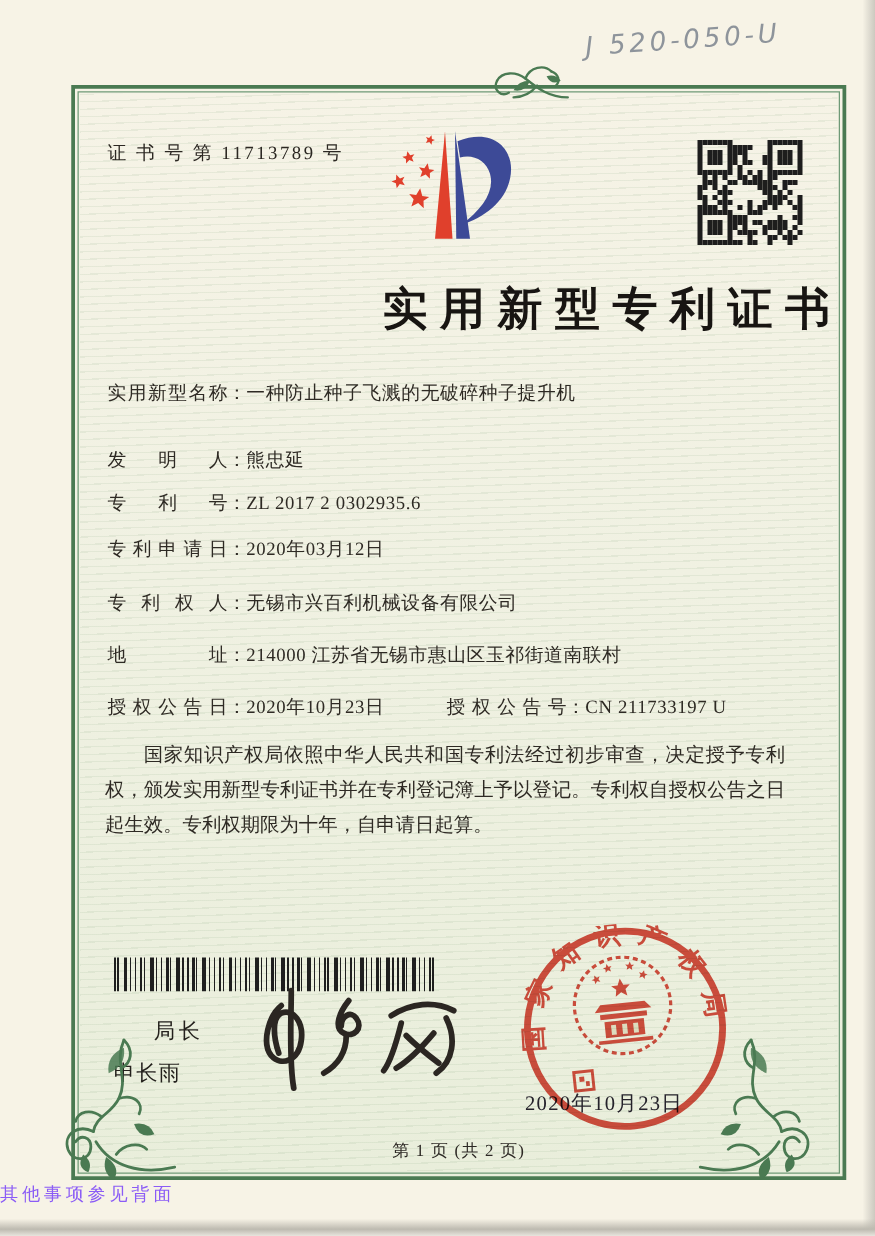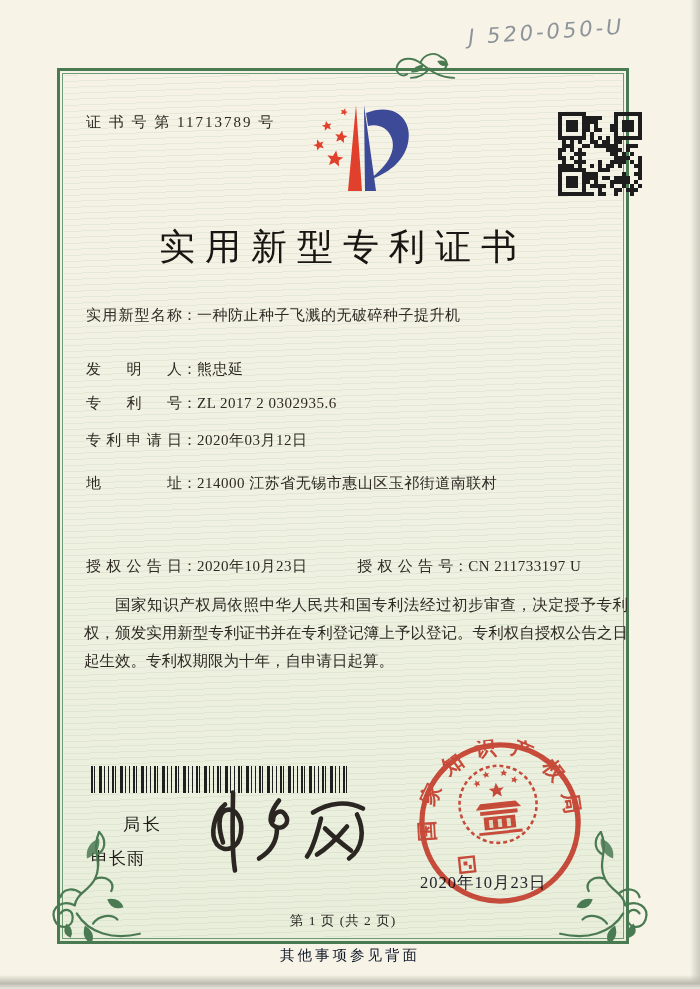--- a/index.html
+++ b/index.html
@@ -22,33 +22,34 @@
     position:absolute;left:468px;top:18px;width:210px;
     font-family:"DejaVu Sans",sans-serif;font-style:italic;
     font-size:21px;letter-spacing:3px;color:var(--pencil);
     transform:rotate(-4deg);
   }
   
   .frame{
     position:absolute;left:57px;top:68px;width:566px;height:870px;
     border:3px solid var(--border-green);
     background:linear-gradient(180deg,#f6f3e6 0%,#f0f1e2 45%,#e9eedb 100%);
+    padding-left:48px;
   }
   .frame .innerline{position:absolute;inset:2px;border:1px solid var(--border-green-light);pointer-events:none;}
   .frame .guilloche{position:absolute;inset:4px;pointer-events:none;
     background:repeating-linear-gradient(178deg,rgba(130,165,125,0.13) 0 1px,rgba(0,0,0,0) 1px 6px);}
   
   .cert-no{position:absolute;left:26px;top:42px;font-size:15px;letter-spacing:2px;color:#2b2722;}
   .logo{position:absolute;left:238px;top:28px;width:116px;height:108px;}
   .qr{position:absolute;left:497px;top:40px;width:86px;height:86px;
     display:grid;grid-template-columns:repeat(21,4px);grid-auto-rows:4px;padding:1px;}
   .qr span{width:4px;height:4px;}
   .qr span.b{background:#1d1d1d;}
-  .title{position:absolute;left:0;right:0;top:152px;text-align:center;
-    font-size:36px;font-weight:normal;letter-spacing:10px;color:#181512;}
+  .title{position:absolute;left:0;right:0;top:152px;text-align:right;
+    font-size:36px;font-weight:bold;letter-spacing:10px;color:#181512;}
   
   .fields{position:absolute;left:26px;top:234px;width:526px;font-size:15px;}
   .frow{line-height:21px;white-space:nowrap;}
   .frow:nth-child(1){margin-bottom:33px}
   .frow:nth-child(2){margin-bottom:13px}
   .frow:nth-child(3){margin-bottom:16px}
   .frow:nth-child(4){margin-bottom:22px}
   .frow:nth-child(5){margin-bottom:21px}
   .frow:nth-child(6){margin-bottom:20px}
   .flabel{display:inline-block;width:96px;text-align:justify;text-align-last:justify;vertical-align:top;}
@@ -71,22 +72,22 @@
     font-family:"Liberation Sans","DejaVu Sans",sans-serif;color:#23201c;letter-spacing:3px;margin-left:32px;}
   .commissioner-name{position:absolute;left:31px;top:776px;font-size:17px;
     font-family:"Liberation Sans","DejaVu Sans",sans-serif;color:#23201c;letter-spacing:1px;}
   .signature{position:absolute;left:135px;top:714px;width:185px;height:95px;}
   .seal{position:absolute;left:356px;top:668px;width:168px;height:168px;
     transform:rotate(-6deg);mix-blend-mode:multiply;opacity:.95;z-index:3;}
   .seal-date{position:absolute;left:360px;top:801px;width:170px;font-size:16.5px;
     letter-spacing:1px;color:#25222b;z-index:2;}
   .page-note{position:absolute;left:0;right:0;top:841px;text-align:center;
     font-size:13.5px;color:#2c2824;letter-spacing:1px;}
-  .back-note{position:absolute;left:0;right:0;top:946px;text-align:center;
-    font-size:14.5px;letter-spacing:3px;color:#0f172a;}
+  .back-note{position:absolute;left:0;right:0;top:946px;text-align:left;
+    font-size:14.5px;letter-spacing:3px;color:#8b5cf6;}
   
   .orn{position:absolute;z-index:4;pointer-events:none;}
   .orn-top{left:392px;top:45px;width:66px;height:45px;}
   .orn-bl{left:36px;top:828px;width:112px;height:122px;}
   .orn-br{left:552px;top:828px;width:112px;height:122px;transform:scaleX(-1);}
 </style>
 </head>
 <body>
 
 <div class="page">
@@ -561,20 +562,21 @@
         <span></span>
       </div>
 
     <div class="title">实用新型专利证书</div>
 
     <div class="fields">
         <div class="frow"><span class="flabel">实用新型名称</span><span class="fcolon">：</span><span class="fvalue">一种防止种子飞溅的无破碎种子提升机</span></div>
         <div class="frow"><span class="flabel">发明人</span><span class="fcolon">：</span><span class="fvalue">熊忠延</span></div>
         <div class="frow"><span class="flabel">专利号</span><span class="fcolon">：</span><span class="fvalue">ZL 2017 2 0302935.6</span></div>
         <div class="frow"><span class="flabel">专利申请日</span><span class="fcolon">：</span><span class="fvalue">2020年03月12日</span></div>
+        <div class="frow"><span class="flabel">专利权人</span><span class="fcolon">：</span><span class="fvalue">无锡市兴百利机械设备有限公司</span></div>
         <div class="frow"><span class="flabel">地址</span><span class="fcolon">：</span><span class="fvalue">214000 江苏省无锡市惠山区玉祁街道南联村</span></div>
       </div>
 
     <div class="fields" style="top:485px">
       <div class="frow">
         <span class="flabel">授权公告日</span><span class="fcolon">：</span><span class="fvalue">2020年10月23日</span>
         <span class="grant-no-group"><span class="flabel">授权公告号</span><span class="fcolon">：</span><span class="fvalue">CN 211733197 U</span></span>
       </div>
     </div>
 

